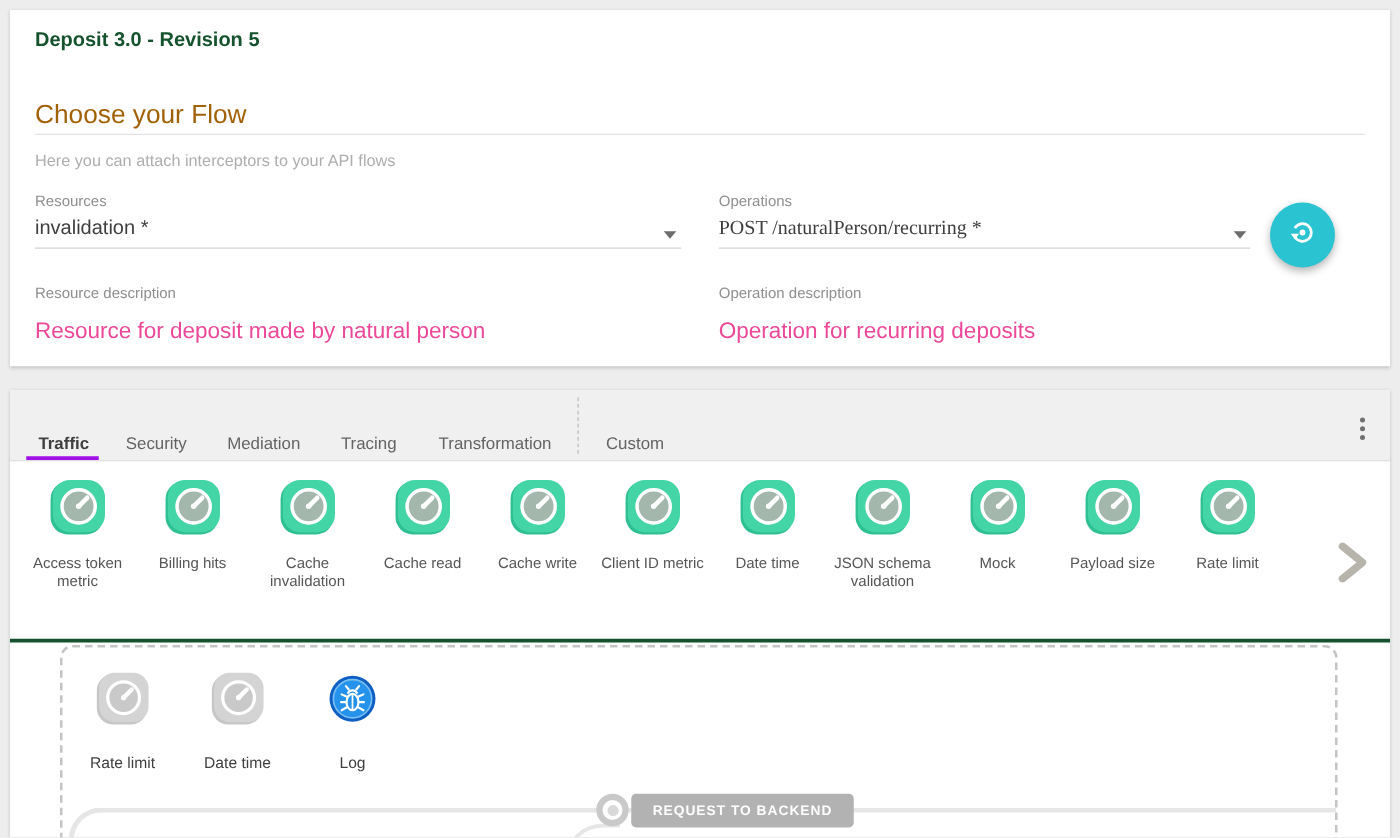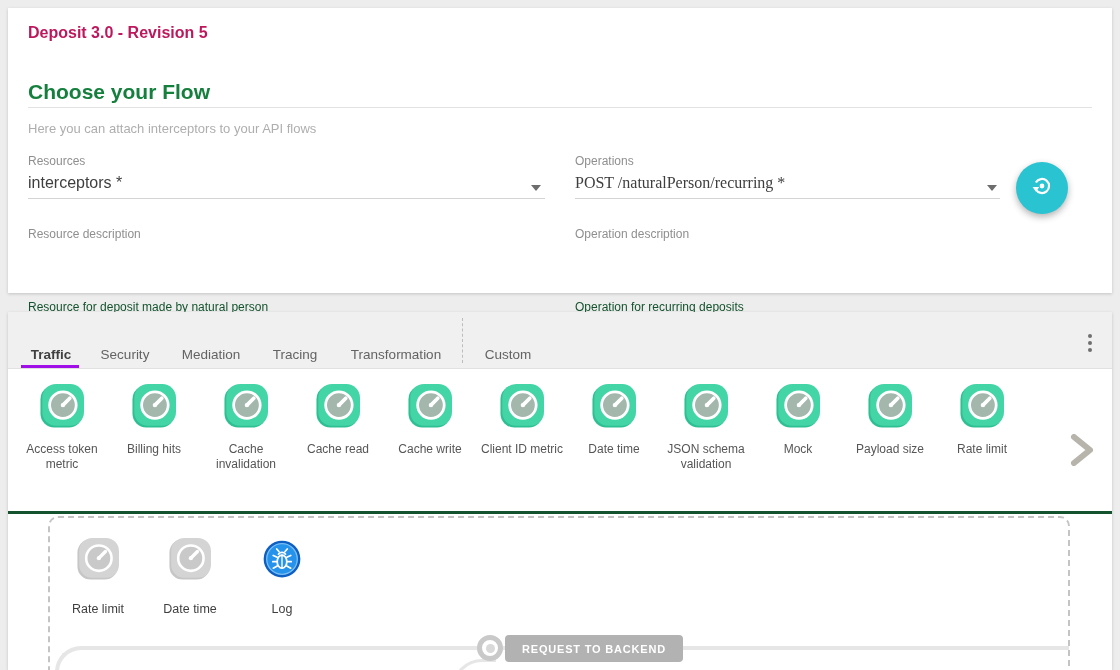--- a/index.html
+++ b/index.html
@@ -3,31 +3,31 @@
 <meta charset="utf-8">
 <style>
   * { margin:0; padding:0; box-sizing:border-box; }
   html,body { background:#ededed; font-family:"Liberation Sans", sans-serif; }
   #page { position:relative; width:1120px; height:670px; background:#ededed; overflow:hidden; }
   .card { position:absolute; left:8px; width:1104px; background:#fff; box-shadow:0 1px 3px rgba(0,0,0,.18); }
   #header-card { top:8px; height:285px; }
   #flow-card { top:312px; height:358px; overflow:hidden; }
 
   .abs { position:absolute; }
-  .api-title { left:20px; top:16px; font-size:16px; font-weight:bold; color:#be185d; }
-  .section-title { left:20px; top:72px; font-size:21px; color:#15803d; font-weight:700; }
+  .api-title { left:20px; top:16px; font-size:16px; font-weight:bold; color:#14532d; }
+  .section-title { left:20px; top:72px; font-size:21px; color:#a16207; font-weight:400; }
   .section-divider { left:20px; right:20px; top:99px; height:1px; background:#e2e2e2; }
   .section-subtitle { left:20px; top:113px; font-size:13px; color:#aeaeae; }
 
   .field-label { font-size:12px; color:#8f8f8f; }
   .field-value { font-size:16px; color:#3e3e3e; }
   .field-underline { height:1px; background:#d4d4d4; }
   .caret { width:0; height:0; border-left:5px solid transparent; border-right:5px solid transparent; border-top:6px solid #6d6d6d; }
   .desc-label { font-size:12px; color:#8f8f8f; }
-  .desc-value { font-size:12px; color:#14532d;margin-top:46px; }
+  .desc-value { font-size:18px; color:#ec4899; }
 
   .fab { left:1008px; top:154px; width:52px; height:52px; border-radius:50%; background:#29c3d2;
          box-shadow:0 3px 7px rgba(0,0,0,.3); display:flex; align-items:center; justify-content:center; cursor:pointer; }
 
   
   .tabbar { position:absolute; left:0; top:0; width:100%; height:57px; background:#f0f0f0; border-bottom:1px solid #e1e1e1; }
   .tab { position:absolute; top:35px; transform:translateX(-50%); font-size:13.5px; color:#636363; cursor:pointer; white-space:nowrap; }
   .tab.active { color:#3f3f3f; font-weight:bold; }
   .tab-underline { position:absolute; left:13px; top:53px; width:58px; height:3px; background:#a10fe8; }
   .tab-divider { position:absolute; left:454px; top:6px; height:45px; border-left:1px dashed #bdbdbd; }
@@ -62,21 +62,21 @@
 <div id="page">
 
   <section class="card" id="header-card">
     <div class="abs api-title">Deposit 3.0 - Revision 5</div>
 
     <div class="abs section-title">Choose your Flow</div>
     <div class="abs section-divider"></div>
     <div class="abs section-subtitle">Here you can attach interceptors to your API flows</div>
 
     <div class="abs field-label" style="left:20px; top:146px;">Resources</div>
-    <div class="abs field-value" style="left:20px; top:166px;">interceptors *</div>
+    <div class="abs field-value" style="left:20px; top:166px;">invalidation *</div>
     <div class="abs caret" style="left:523px; top:177px;"></div>
     <div class="abs field-underline" style="left:20px; top:190px; width:517px;"></div>
 
     <div class="abs field-label" style="left:567px; top:146px;">Operations</div>
     <div class="abs field-value" style="left:567px; top:166px;font-family:Liberation Serif, serif;">POST /naturalPerson/recurring *</div>
     <div class="abs caret" style="left:979px; top:177px;"></div>
     <div class="abs field-underline" style="left:567px; top:190px; width:425px;"></div>
 
     <div class="abs fab">
       <span>

